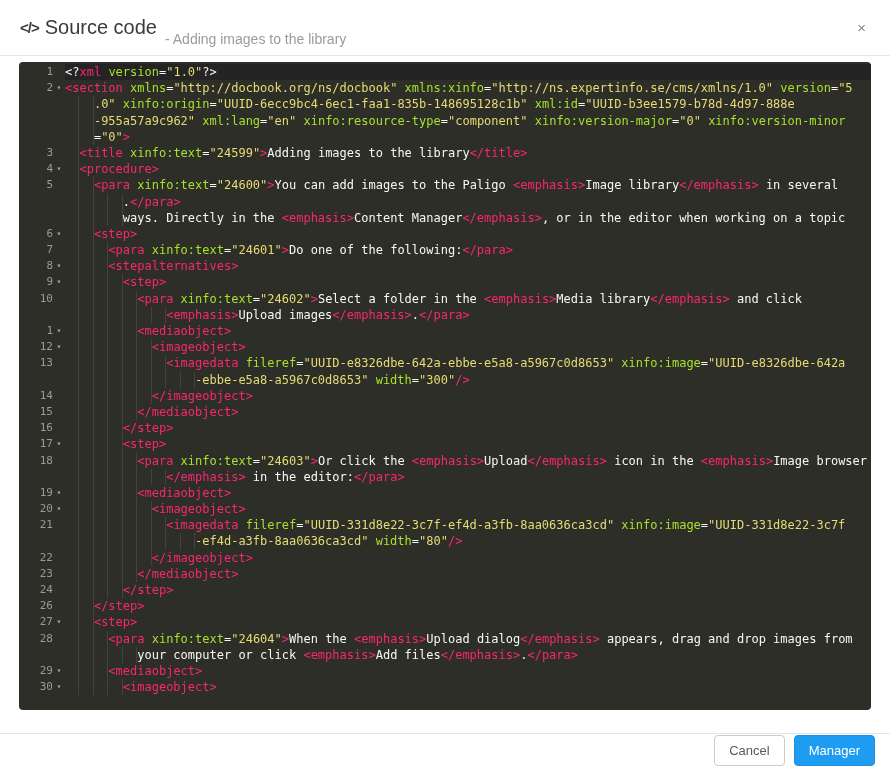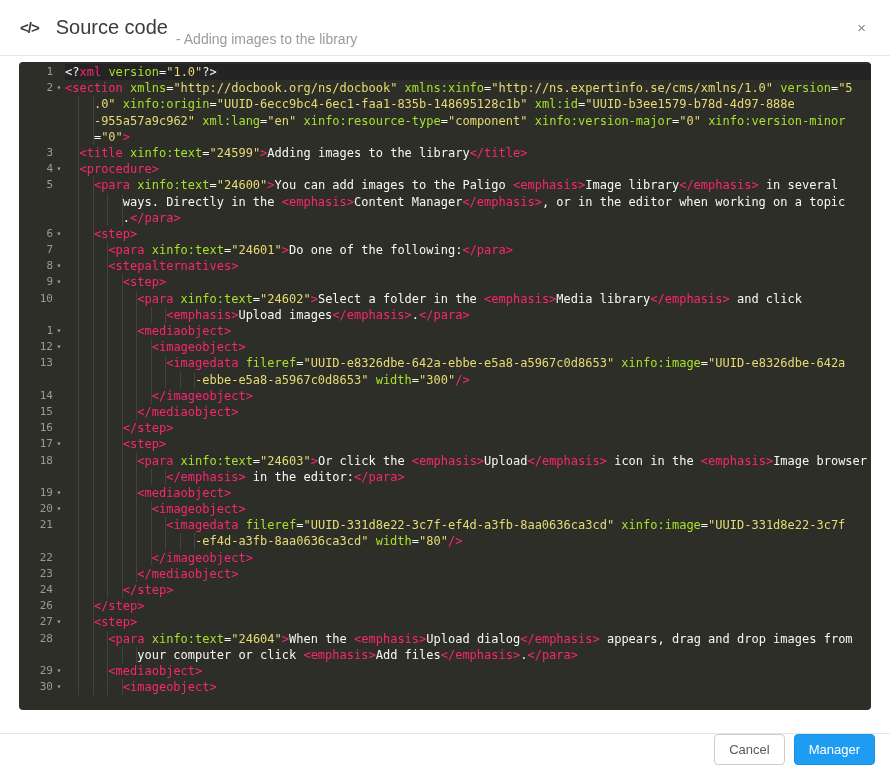--- a/index.html
+++ b/index.html
@@ -4,21 +4,21 @@
 <style>
   * { margin:0; padding:0; box-sizing:border-box; }
   html,body { width:890px; height:782px; background:#fff; overflow:hidden;
               font-family:"Liberation Sans", sans-serif; }
   .modal { position:relative; width:890px; height:782px; background:#fff; }
 
   
   .modal-header { height:56px; display:flex; align-items:center; padding:0 20px;
                   border-bottom:1px solid #e6e6e6; background:#fff; }
   .code-icon { font-weight:700; font-size:15px; color:#3a3a3a; letter-spacing:-1px; }
-  .title { font-size:20px; color:#3a3a3a; margin-left:17px; }
+  .title { font-size:20px; color:#3a3a3a; margin-left:6px; }
   .subtitle { font-size:14px; color:#9b9b9b; margin-left:8px; padding-top:3px;margin-top:20px; }
   .close { margin-left:auto; background:none; border:none; font-size:15px;
            color:#8a8a8a; cursor:pointer; line-height:1; padding:4px; }
 
   
   .editor { margin:6px 19px 0; width:852px; height:648px; overflow:hidden;
             background:var(--c-bg); border-radius:4px; padding-top:2px;
             font-family:"DejaVu Sans Mono", monospace; font-size:12px; }
   .row { display:flex; height:16.2px; line-height:16.2px; }
   .row.active .codepart { background:var(--c-active); }
@@ -32,21 +32,21 @@
             transparent 0, transparent calc(2ch - 1px),
             rgba(255,255,255,.10) calc(2ch - 1px), rgba(255,255,255,.10) 2ch); }
   .tk-t { color:var(--c-tag); }
   .tk-a { color:var(--c-attr); }
   .tk-s { color:var(--c-str); }
   .tk-p { color:var(--c-text); }
 
   
   .footer { position:absolute; bottom:0; left:0; right:0; height:49px;
             background:#fff; border-top:1px solid #e5e5e5; display:flex;
-            justify-content:flex-end; align-items:flex-start; padding:0 15px; gap:9px; }
+            justify-content:flex-end; align-items:flex-end; padding:16px 15px; gap:9px; }
   .btn { height:31px; padding:0 14px; border-radius:4px; font-size:13px;
          cursor:pointer; font-family:"Liberation Sans", sans-serif; }
   .btn.cancel { background:#fff; border:1px solid #ccc; color:#595959; }
   .btn.update { background:var(--accent); border:1px solid #1993e6; color:#fff; }
 </style>
 </head>
 <body>
 
 <div class="modal">
   <div class="modal-header">
@@ -93,26 +93,26 @@
         <span class="codepart"><span class="ind">  </span><span class="tk-t">&lt;procedure</span><span class="tk-t">&gt;</span></span>
       </div>
       <div class="row">
         <span class="ln">5</span>
         <span class="fold"></span>
         <span class="codepart"><span class="ind">    </span><span class="tk-t">&lt;para</span><span class="tk-p"> </span><span class="tk-a">xinfo:text</span><span class="tk-p">=</span><span class="tk-s">"24600"</span><span class="tk-t">&gt;</span><span class="tk-p">You can add images to the Paligo </span><span class="tk-t">&lt;emphasis</span><span class="tk-t">&gt;</span><span class="tk-p">Image library</span><span class="tk-t">&lt;/emphasis</span><span class="tk-t">&gt;</span><span class="tk-p"> in several</span></span>
       </div>
       <div class="row">
         <span class="ln"></span>
         <span class="fold"></span>
+        <span class="codepart"><span class="ind">        </span><span class="tk-p">.</span><span class="tk-t">&lt;/para</span><span class="tk-t">&gt;</span></span>
+      </div>
+      <div class="row">
+        <span class="ln"></span>
+        <span class="fold"></span>
         <span class="codepart"><span class="ind">        </span><span class="tk-p">ways. Directly in the </span><span class="tk-t">&lt;emphasis</span><span class="tk-t">&gt;</span><span class="tk-p">Content Manager</span><span class="tk-t">&lt;/emphasis</span><span class="tk-t">&gt;</span><span class="tk-p">, or in the editor when working on a topic</span></span>
-      </div>
-      <div class="row">
-        <span class="ln"></span>
-        <span class="fold"></span>
-        <span class="codepart"><span class="ind">        </span><span class="tk-p">.</span><span class="tk-t">&lt;/para</span><span class="tk-t">&gt;</span></span>
       </div>
       <div class="row">
         <span class="ln">6</span>
         <span class="fold">▾</span>
         <span class="codepart"><span class="ind">    </span><span class="tk-t">&lt;step</span><span class="tk-t">&gt;</span></span>
       </div>
       <div class="row">
         <span class="ln">7</span>
         <span class="fold"></span>
         <span class="codepart"><span class="ind">      </span><span class="tk-t">&lt;para</span><span class="tk-p"> </span><span class="tk-a">xinfo:text</span><span class="tk-p">=</span><span class="tk-s">"24601"</span><span class="tk-t">&gt;</span><span class="tk-p">Do one of the following:</span><span class="tk-t">&lt;/para</span><span class="tk-t">&gt;</span></span>

